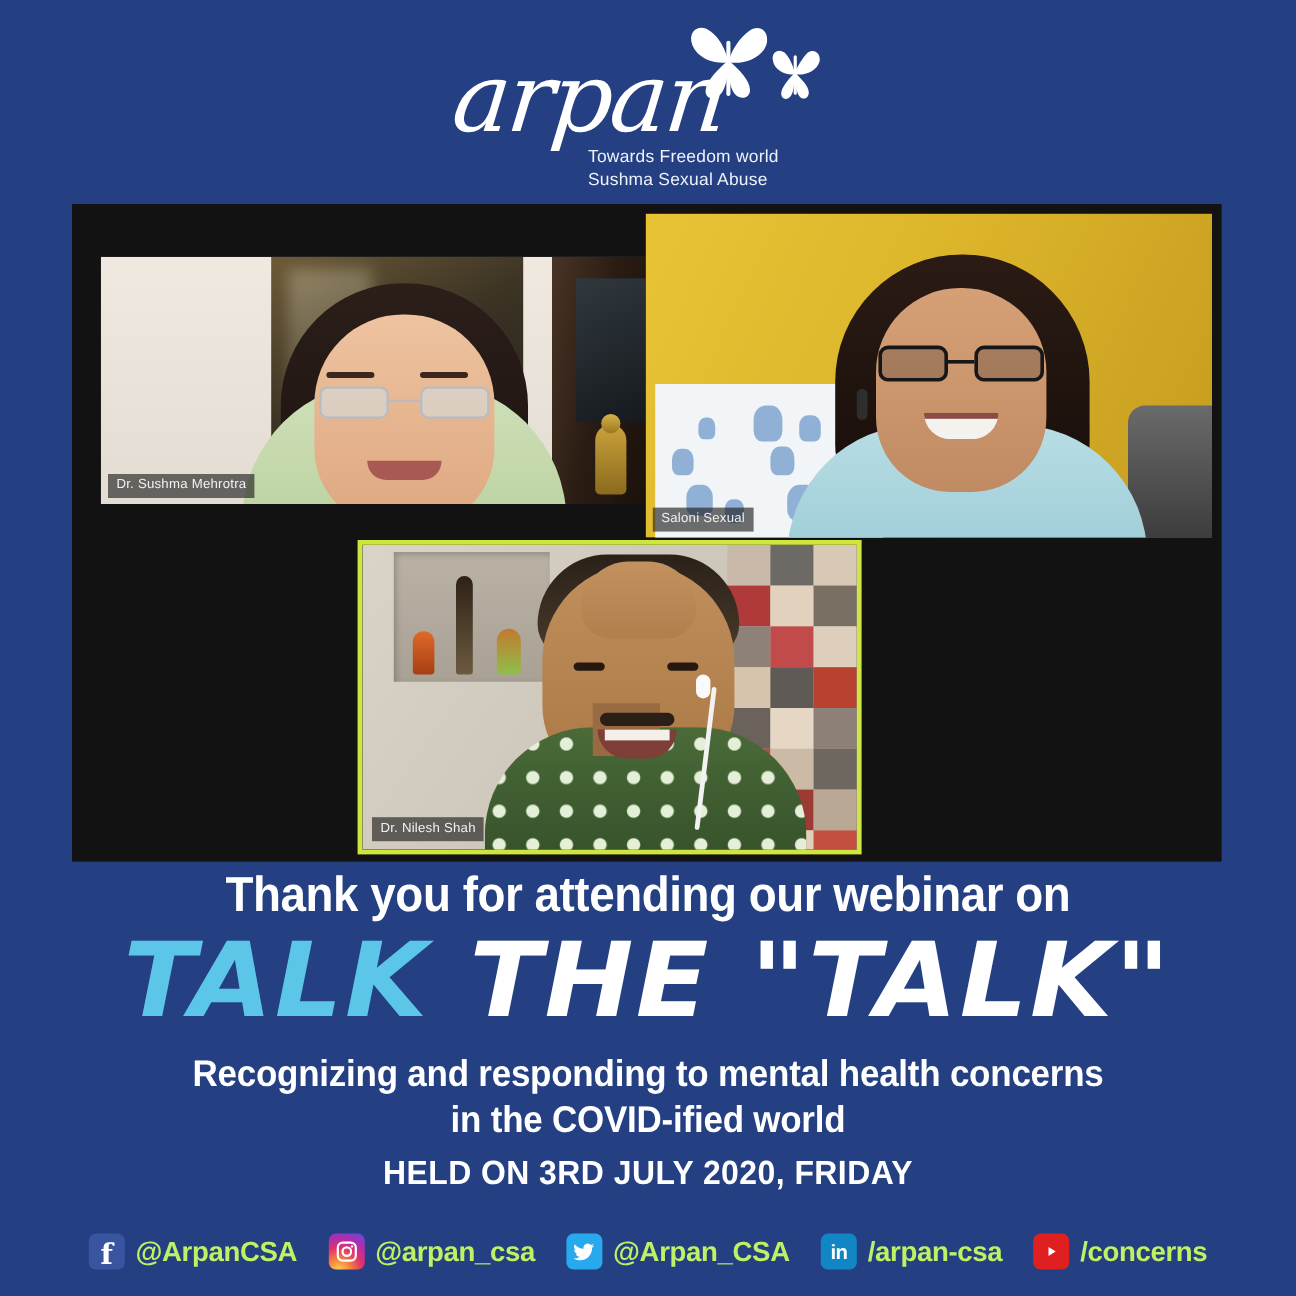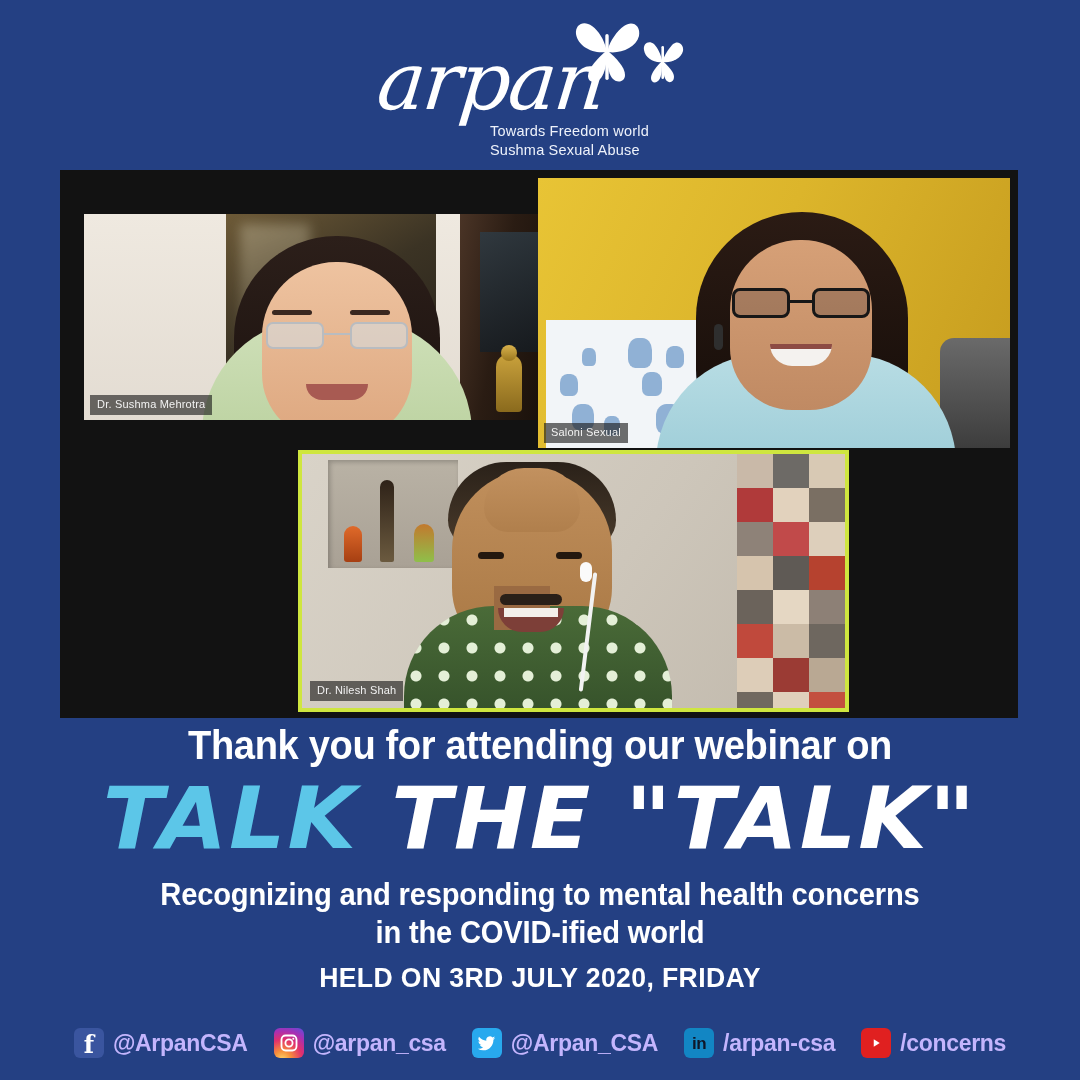--- a/index.html
+++ b/index.html
@@ -55,21 +55,21 @@
   
   .zoom-frame {
     position: absolute;
     left: 60px; top: 170px;
     width: 958px; height: 548px;
     background: #121212;
   }
   .tile { position: absolute; overflow: hidden; background: #1b1b1b; }
   .tile-a { left: 24px;   top: 8px; width: 468px; height: 206px; margin-top: 36px; }
   .tile-b { left: 478px; top: 8px; width: 472px; height: 270px; }
-  .tile-c { left: 238px; top: 280px; width: 551px; height: 262px; border: 4px solid #cfe63f; }
+  .tile-c { left: 238px; top: 280px; width: 420px; height: 262px; border: 4px solid #cfe63f; }
   .tile-media { position: absolute; inset: 0; }
 
   .namebar {
     position: absolute;
     left: 6px; bottom: 5px;
     background: rgba(25,25,25,.62);
     color: #f2f2f2;
     font-size: 11px;
     line-height: 1;
     padding: 4px 7px 5px 7px;
@@ -230,33 +230,33 @@
     gap: 26px;
     padding: 0 22px;
   }
   .soc { display: flex; align-items: center; gap: 9px; }
   .soc .ico {
     width: 30px; height: 30px; border-radius: 6px;
     display: flex; align-items: center; justify-content: center;
     flex: 0 0 auto;
   }
   .soc .handle {
-    color: #c4b5fd; font-weight: bold; font-size: 23px;
+    color: #bef264; font-weight: bold; font-size: 23px;
     letter-spacing: -.3px; white-space: nowrap;
   }
   .ico-fb { background: #3a559f; }
   .ico-ig { background: radial-gradient(circle at 28% 105%, #fdd36a 0%, #f8913a 22%, #e1306c 52%, #a92fb2 75%, #5a4fe0 100%); }
   .ico-tw { background: #28a9ee; }
   .ico-li { background: #1286c4; }
   .ico-yt { background: #e02020; border-radius: 7px; }
   .glyph-f {
     color:#fff; font-family:"DejaVu Serif", serif; font-weight:bold;
     font-size:24px; line-height:1; transform: translateY(2px);
   }
-  .glyph-in { color:#0f172a; font-weight:bold; font-size:17px; line-height:1; letter-spacing:-.5px; }
+  .glyph-in { color:#ffffff; font-weight:bold; font-size:17px; line-height:1; letter-spacing:-.5px; }
 </style>
 </head>
 <body>
 
 <div id="poster">
 
   <div class="logo-block">
     <div class="logo-inner">
       <svg class="butterflies" viewBox="0 0 140 72">
         <g fill="#ffffff">

